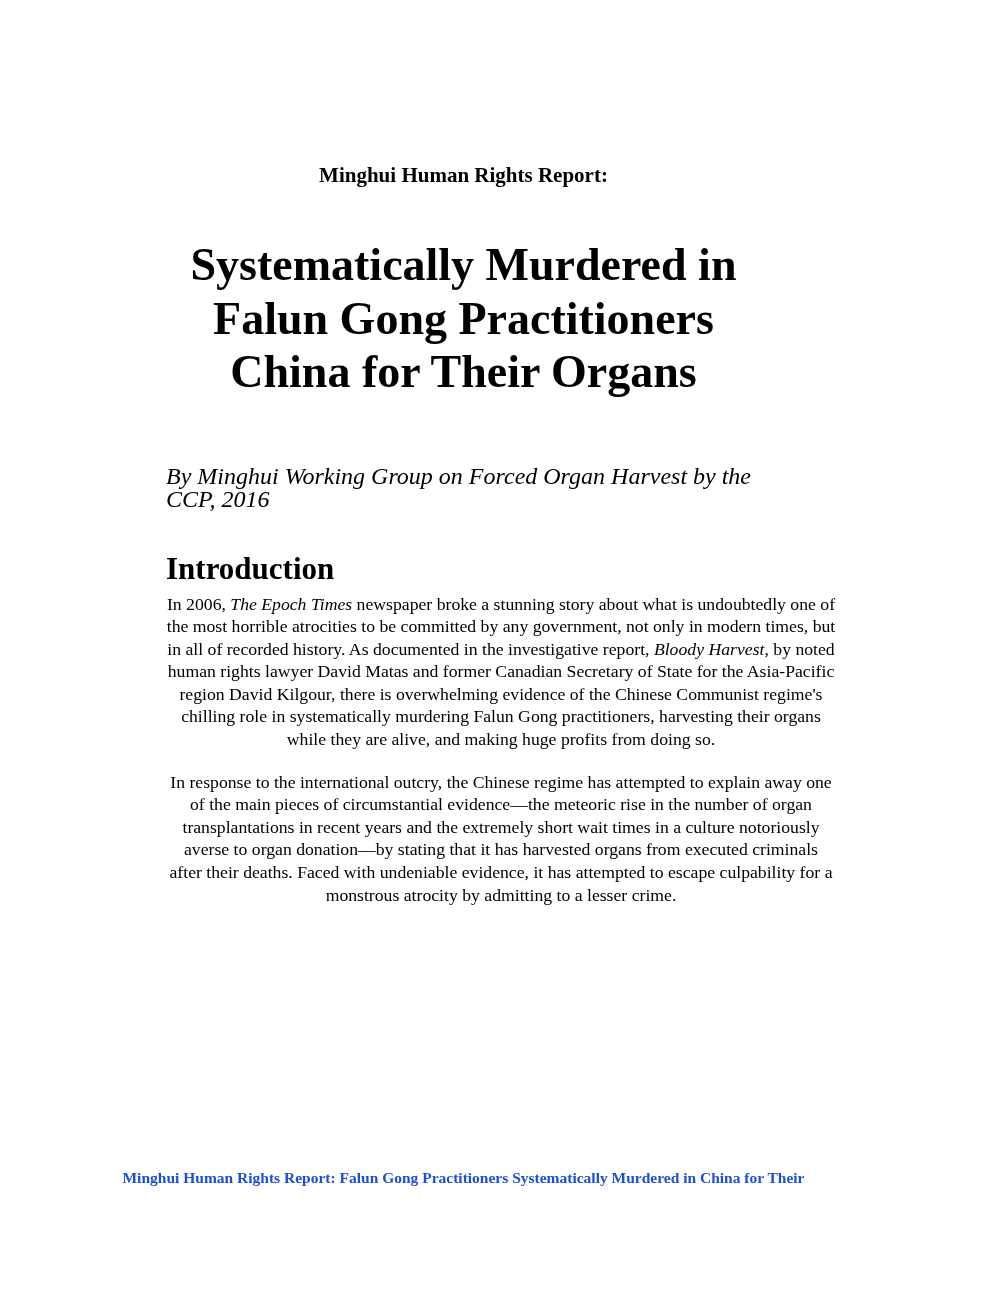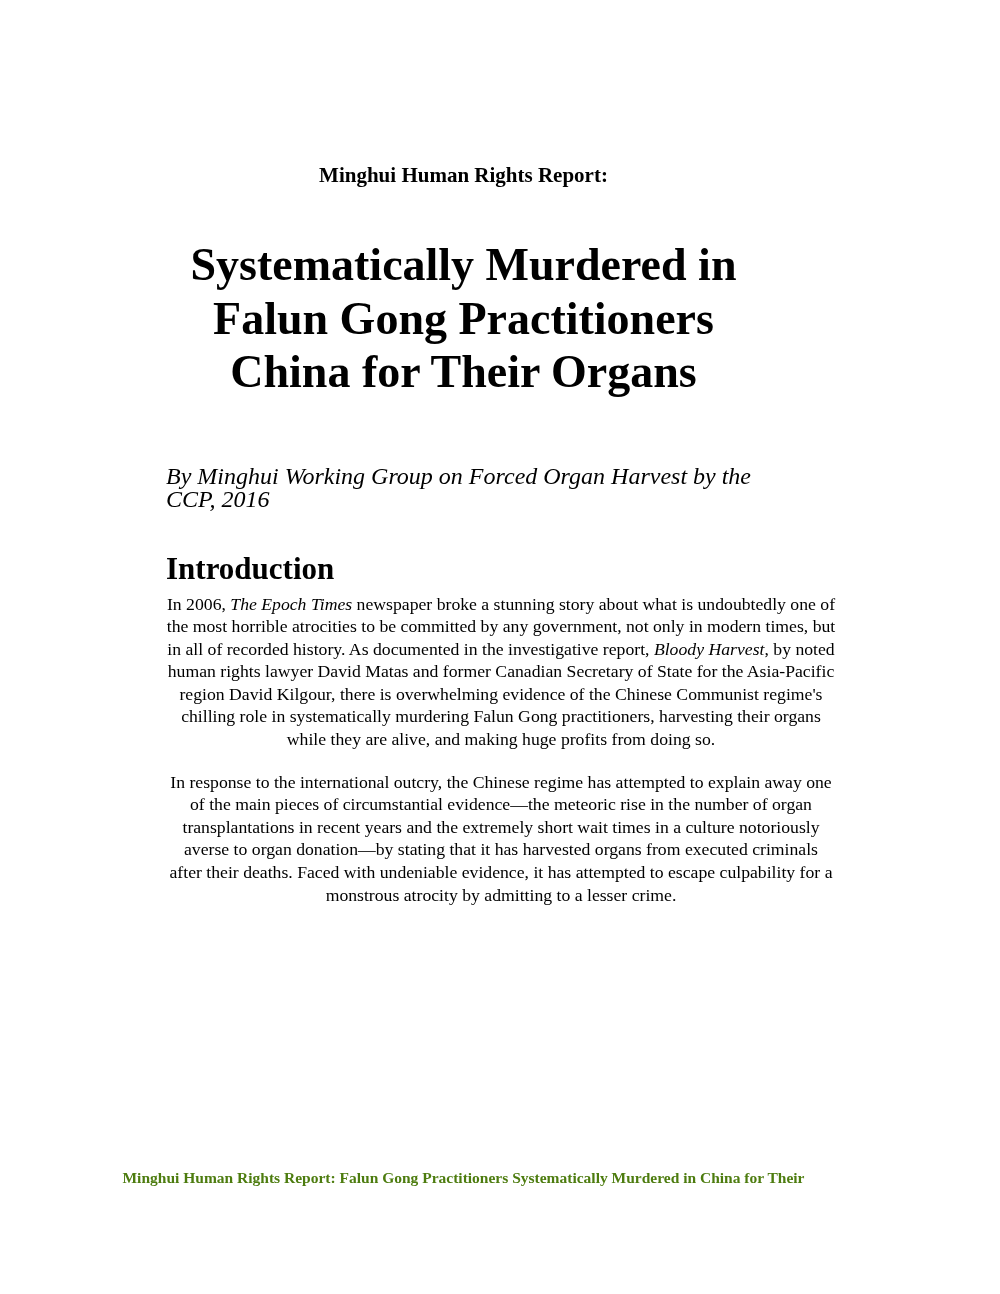--- a/index.html
+++ b/index.html
@@ -79,17 +79,17 @@
 
   <div class="byline">By Minghui Working Group on Forced Organ Harvest by the CCP, 2016</div>
 
   <div class="section-heading">Introduction</div>
 
   <div class="body-text">
       <p><span>In 2006, </span><i>The Epoch Times</i><span> newspaper broke a stunning story about what is undoubtedly one of the most horrible atrocities to be committed by any government, not only in modern times, but in all of recorded history. As documented in the investigative report, </span><i>Bloody Harvest</i><span>, by noted human rights lawyer David Matas and former Canadian Secretary of State for the Asia-Pacific region David Kilgour, there is overwhelming evidence of the Chinese Communist regime's chilling role in systematically murdering Falun Gong practitioners, harvesting their organs while they are alive, and making huge profits from doing so.</span></p>
       <p><span>In response to the international outcry, the Chinese regime has attempted to explain away one of the main pieces of circumstantial evidence—the meteoric rise in the number of organ transplantations in recent years and the extremely short wait times in a culture notoriously averse to organ donation—by stating that it has harvested organs from executed criminals after their deaths. Faced with undeniable evidence, it has attempted to escape culpability for a monstrous atrocity by admitting to a lesser crime.</span></p>
     </div>
 
-  <div class="page-footer" style="color: #4d7c0f; text-align: center;">
+  <div class="page-footer" style="color: #1d4ed8; text-align: center;">
     <div>Minghui Human Rights Report: Falun Gong Practitioners Systematically Murdered in China for Their</div>
   </div>
 
 </div>
 
 </body></html>

